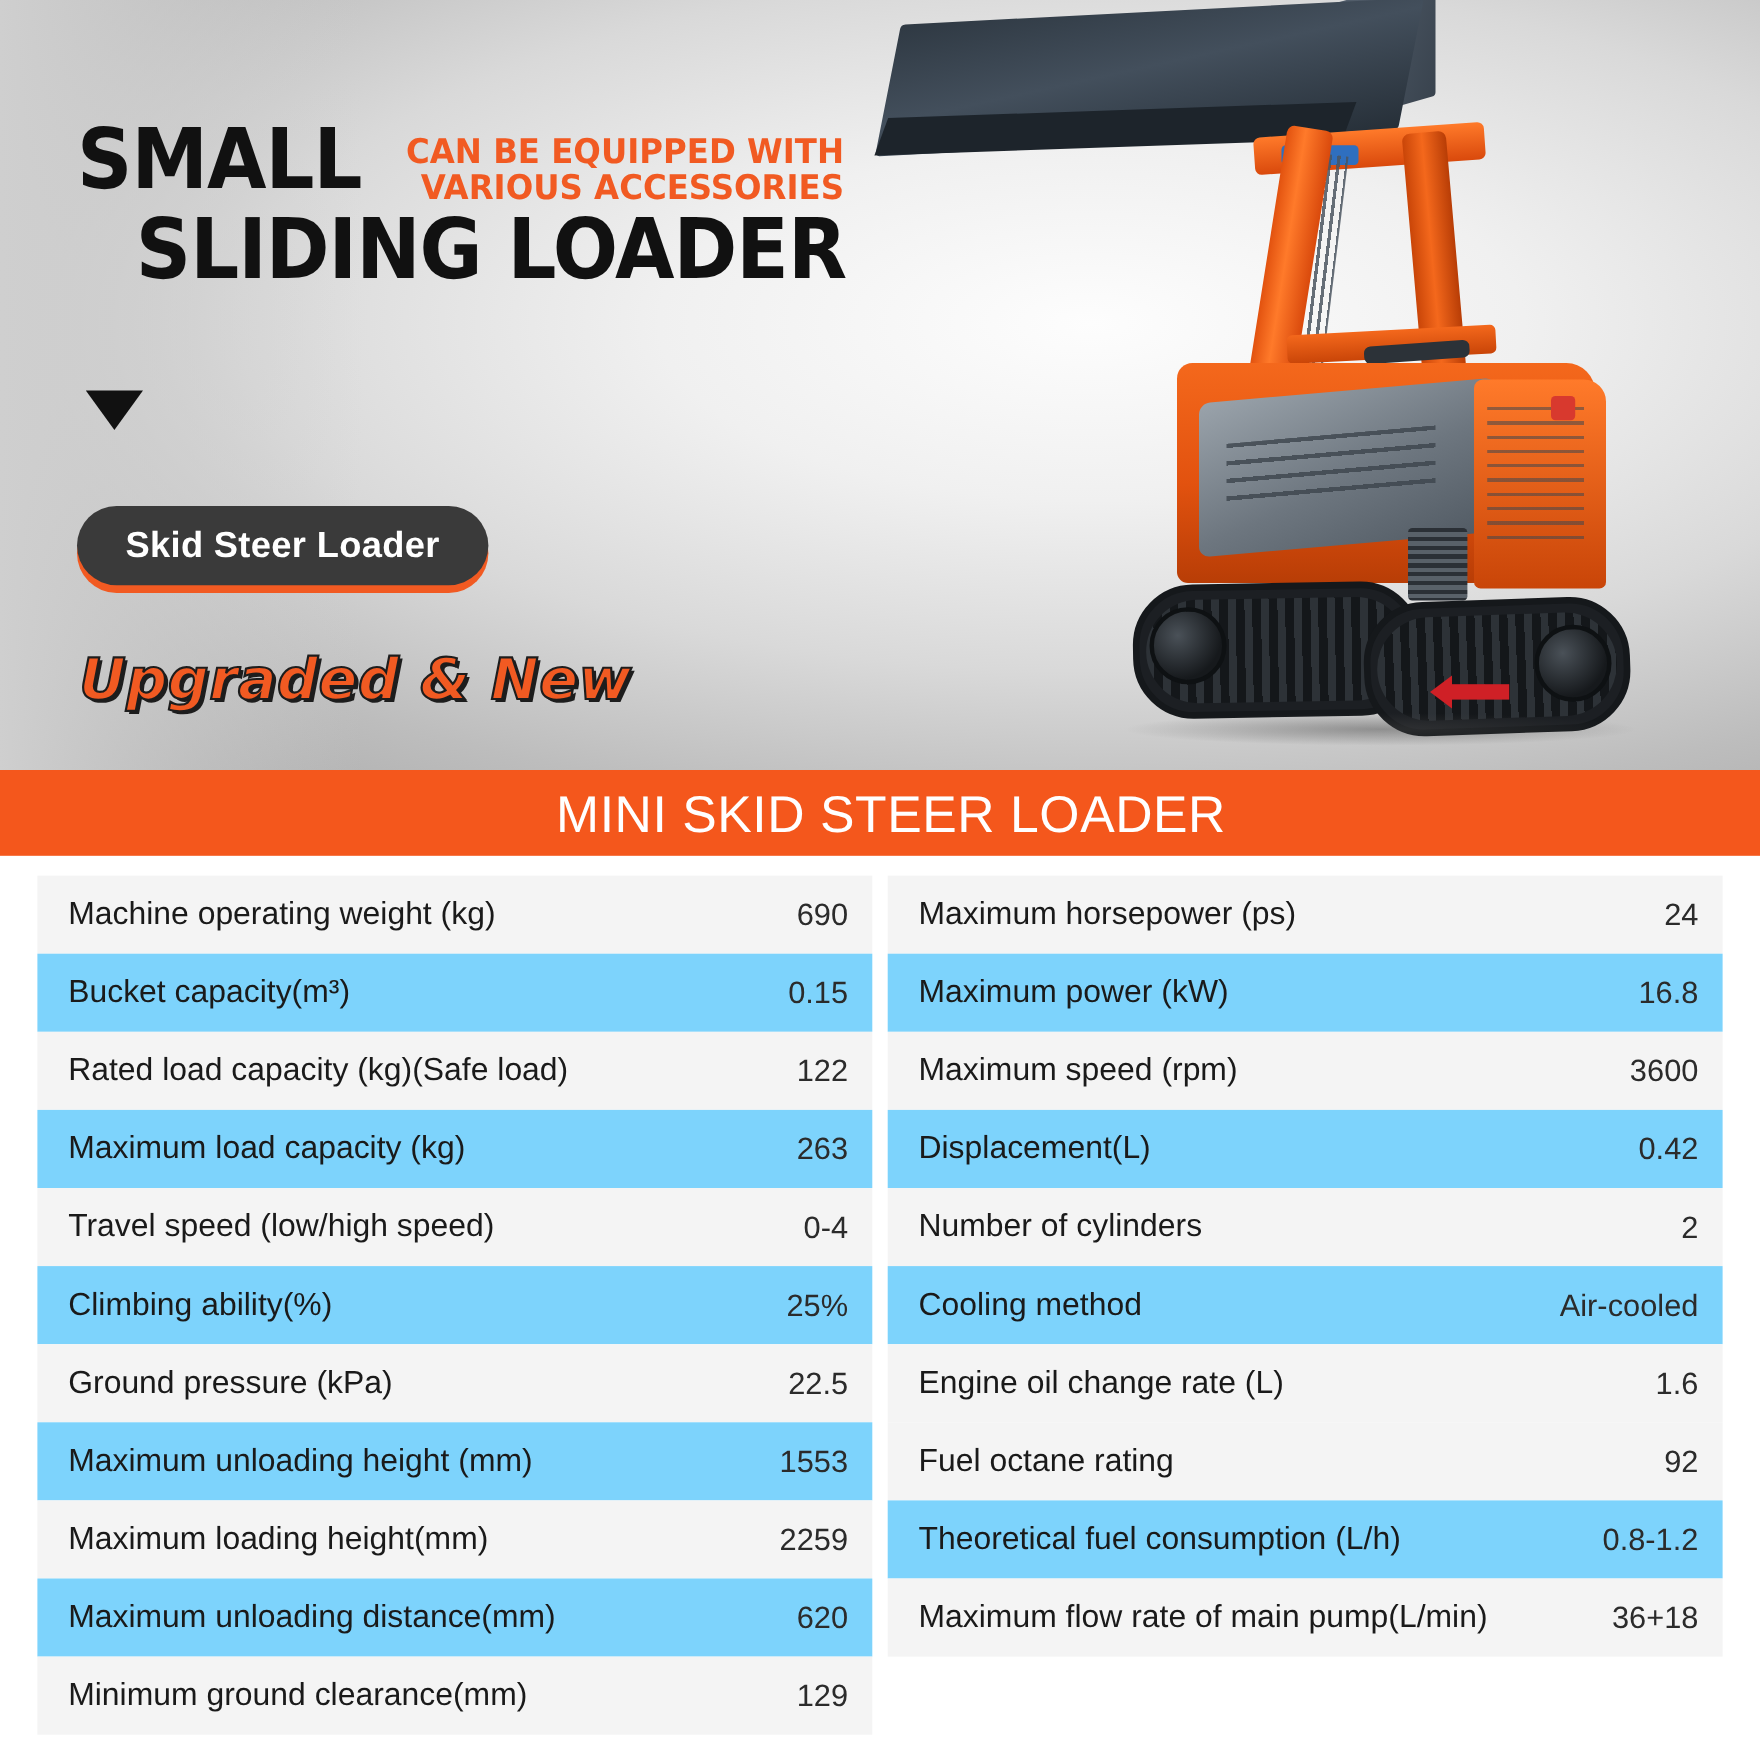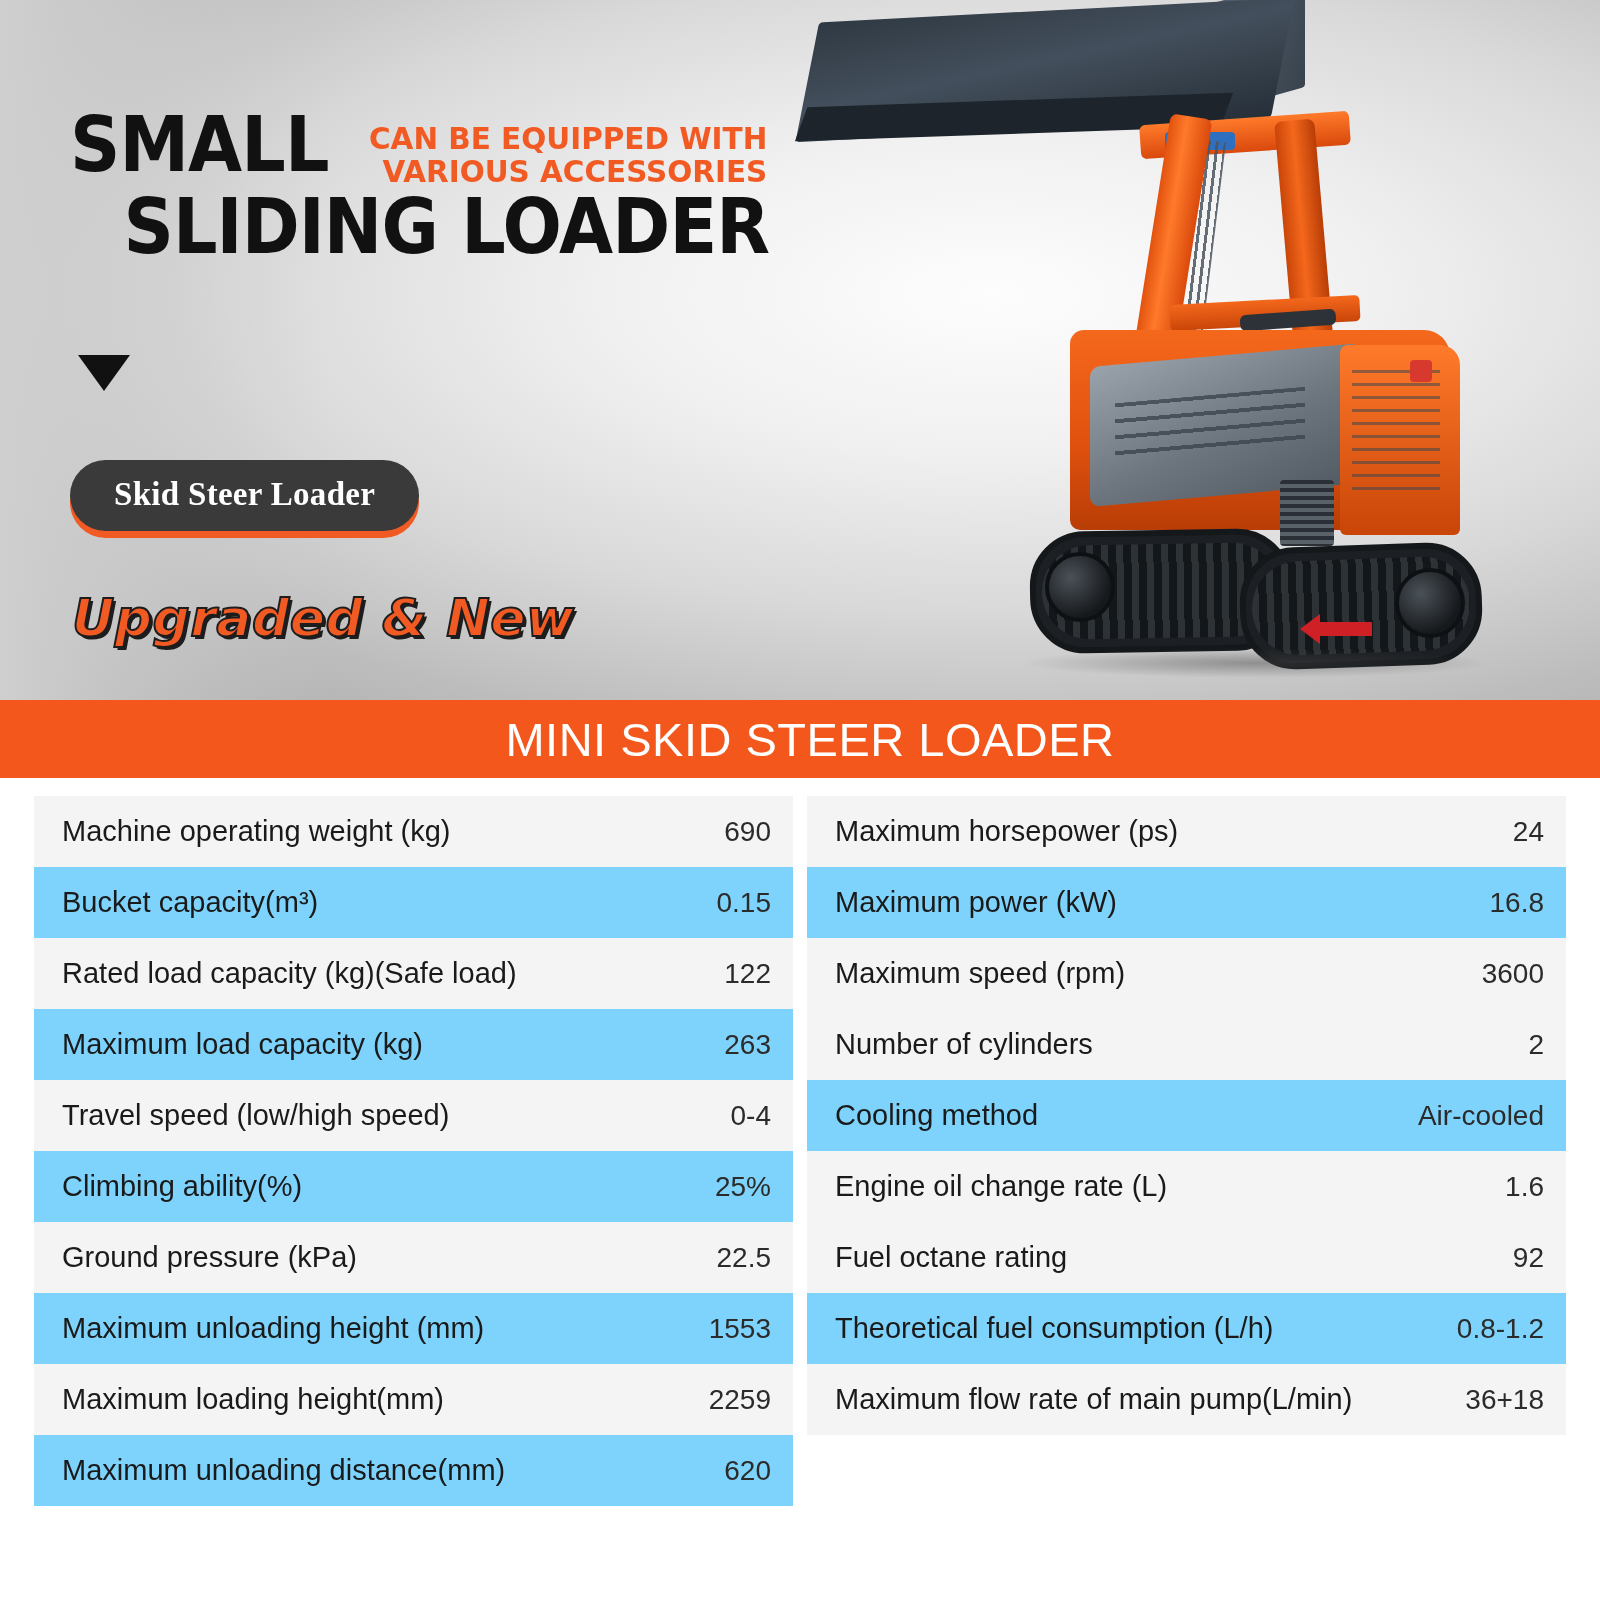--- a/index.html
+++ b/index.html
@@ -96,21 +96,20 @@
     left: 70px;
     top: 460px;
     background: #3a3a3a;
     color: #ffffff;
     font-size: 33px;
     font-weight: 700;
     padding: 16px 44px 18px 44px;
     border-radius: 40px;
     letter-spacing: 0.3px;
     box-shadow: 0 7px 0 0 #f15a22;
-    font-family: Liberation Serif, serif;
   }
 
   .upgraded {
     position: absolute;
     left: 72px;
     top: 588px;
     font-family: "DejaVu Sans", sans-serif;
     font-size: 52px;
     font-weight: 700;
     font-style: italic;
@@ -491,35 +490,43 @@
         <span class="spec-value">1553</span>
       </div>
       <div class="spec-row odd">
         <span class="spec-label">Maximum loading height(mm)</span>
         <span class="spec-value">2259</span>
       </div>
       <div class="spec-row even">
         <span class="spec-label">Maximum unloading distance(mm)</span>
         <span class="spec-value">620</span>
       </div>
+      <div class="spec-row odd">
+        <span class="spec-label">Minimum ground clearance(mm)</span>
+        <span class="spec-value">129</span>
+      </div>
     </div>
 
     <div class="spec-col">
       <div class="spec-row odd">
         <span class="spec-label">Maximum horsepower (ps)</span>
         <span class="spec-value">24</span>
       </div>
       <div class="spec-row even">
         <span class="spec-label">Maximum power (kW)</span>
         <span class="spec-value">16.8</span>
       </div>
       <div class="spec-row odd">
         <span class="spec-label">Maximum speed (rpm)</span>
         <span class="spec-value">3600</span>
       </div>
+      <div class="spec-row even">
+        <span class="spec-label">Displacement(L)</span>
+        <span class="spec-value">0.42</span>
+      </div>
       <div class="spec-row odd">
         <span class="spec-label">Number of cylinders</span>
         <span class="spec-value">2</span>
       </div>
       <div class="spec-row even">
         <span class="spec-label">Cooling method</span>
         <span class="spec-value">Air-cooled</span>
       </div>
       <div class="spec-row odd">
         <span class="spec-label">Engine oil change rate (L)</span>

